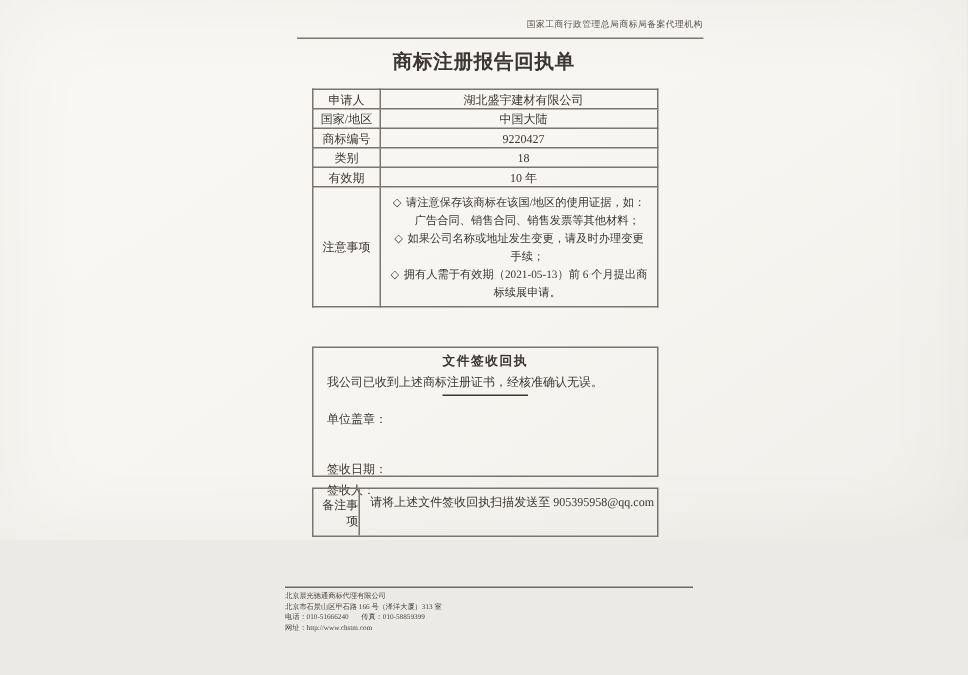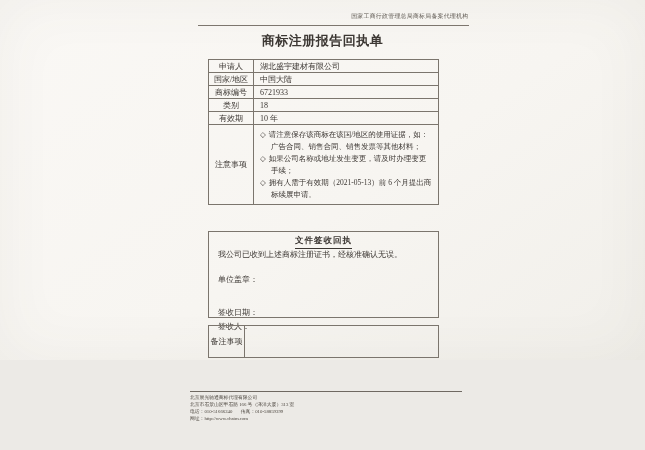--- a/index.html
+++ b/index.html
@@ -37,38 +37,39 @@
   .info-table td{
     border:1px solid #7b756d;
     font-size:8px;color:#3c3733;
     vertical-align:middle;
   }
   .info-table .lbl{
     width:44px;text-align:center;padding:0;height:12px;
   }
   .info-table .val{
     padding:0 0 0 6px;
+    text-align:center;
   }
   .info-table .notes-cell{
     vertical-align:top;padding:4px 6px 3px 6px;height:53px;
     font-size:7.5px;line-height:12px;
   }
   .note{padding-left:11px;text-indent:-11px;}
   .note .bullet{margin-right:3px;}
   
   .receipt-box{
     position:absolute;left:208px;top:231px;width:229px;height:85px;
     border:1px solid #7b756d;font-size:8px;
   }
   .receipt-title{
     position:absolute;top:3px;left:0;width:100%;text-align:center;margin:0;
   }
   .receipt-title span{
     display:inline-block;font-size:8.5px;font-weight:bold;letter-spacing:1px;
-    border-bottom:1px solid #3c3733;padding-bottom:1px;
+    border-bottom:1px solid #3c3733;padding-bottom:16px;
   }
   .receipt-statement{position:absolute;top:17px;left:9px;}
   .receipt-stamp{position:absolute;top:42px;left:9px;}
   .receipt-signer{position:absolute;top:66px;left:9px;margin-top:23px;}
   .receipt-date{position:absolute;top:75px;left:9px;}
   
   .remarks-box{
     position:absolute;left:208px;top:325px;width:229px;height:31px;
     border:1px solid #7b756d;display:flex;font-size:8px;
   }
@@ -104,21 +105,21 @@
       <tr>
         <td class="lbl">申请人</td>
         <td class="val">湖北盛宇建材有限公司</td>
       </tr>
       <tr>
         <td class="lbl">国家/地区</td>
         <td class="val">中国大陆</td>
       </tr>
       <tr>
         <td class="lbl">商标编号</td>
-        <td class="val">6721933</td>
+        <td class="val">9220427</td>
       </tr>
       <tr>
         <td class="lbl">类别</td>
         <td class="val">18</td>
       </tr>
       <tr>
         <td class="lbl">有效期</td>
         <td class="val">10 年</td>
       </tr>
       <tr>
@@ -136,20 +137,21 @@
     <div class="receipt-title"><span>文件签收回执</span></div>
     <div class="receipt-statement">我公司已收到上述商标注册证书，经核准确认无误。</div>
     <div class="receipt-stamp">单位盖章：</div>
     <div class="receipt-signer">签收人：</div>
     <div class="receipt-date">签收日期：</div>
   </div>
 
   <div class="remarks-box">
     <div class="remarks-label">备注事项</div>
     <div class="remarks-body">
+      <div>请将上述文件签收回执扫描发送至 905395958@qq.com</div>
     </div>
   </div>
 
   <div class="footer-rule"></div>
   <div class="footer-text">
     <div>北京晨光驰通商标代理有限公司</div>
     <div>北京市石景山区甲石路 166 号（泽洋大厦）313 室</div>
     <div><span>电话：010-51666240</span><span class="fax">传真：010-58859399</span></div>
     <div>网址：http://www.chstm.com</div>
   </div>

